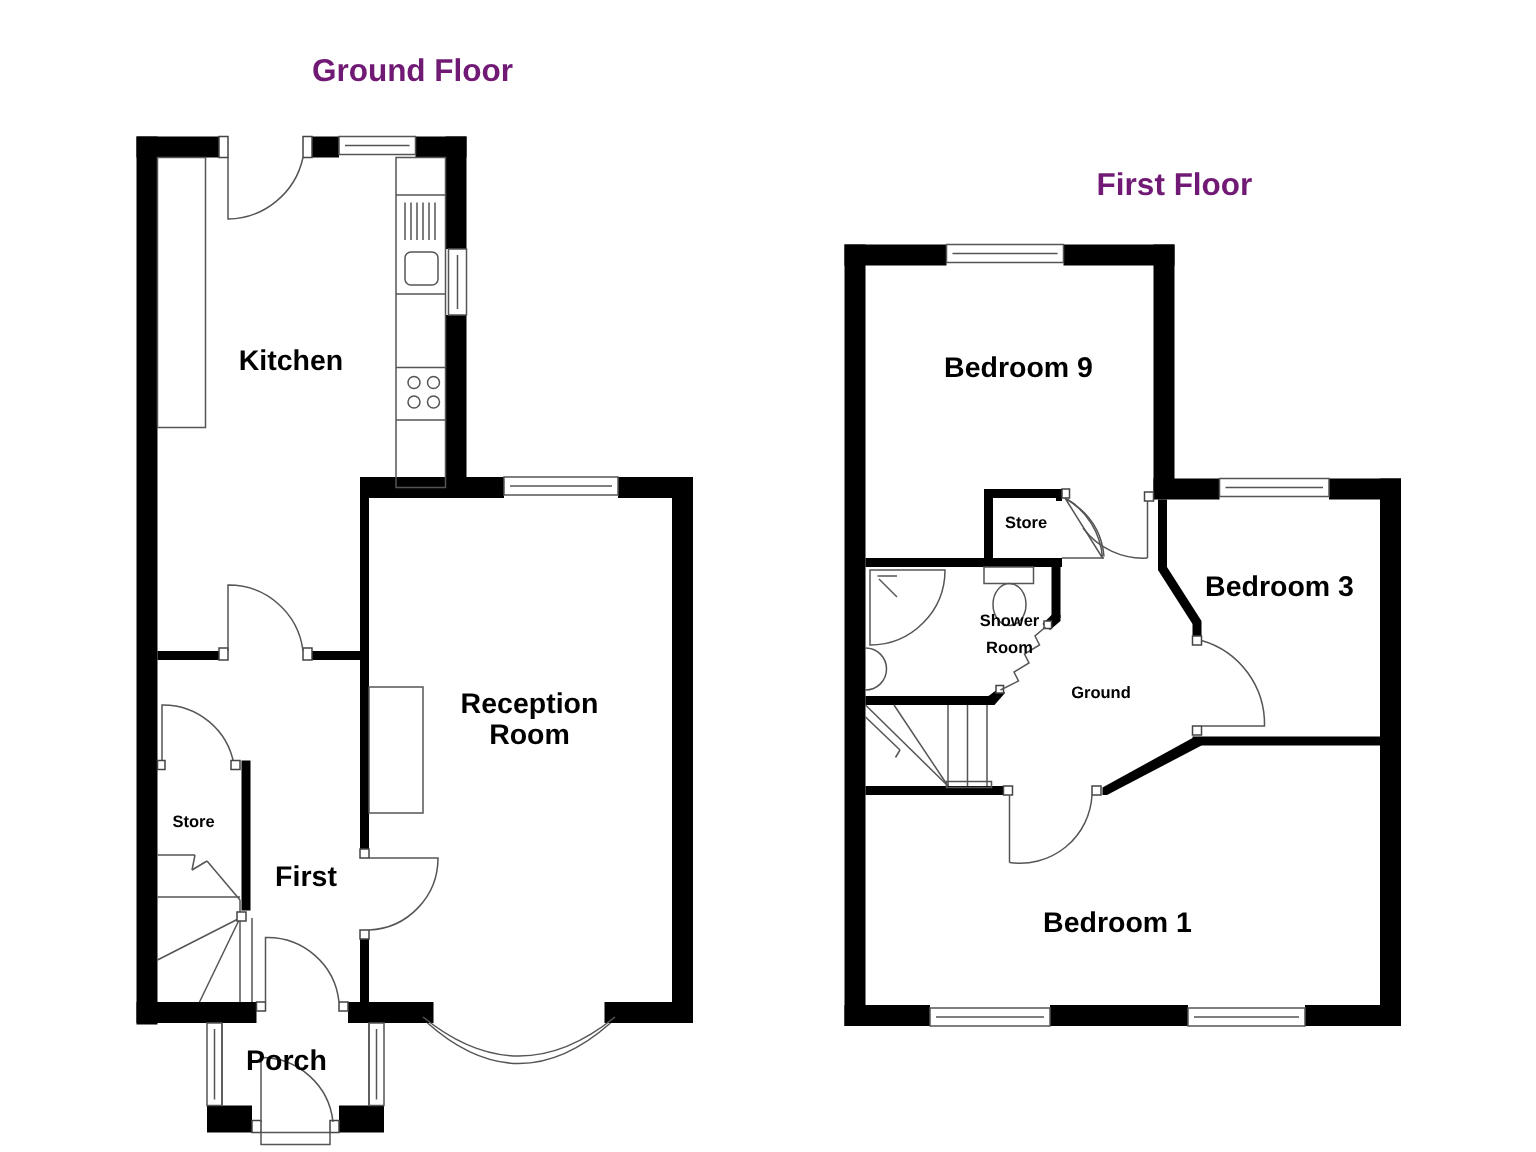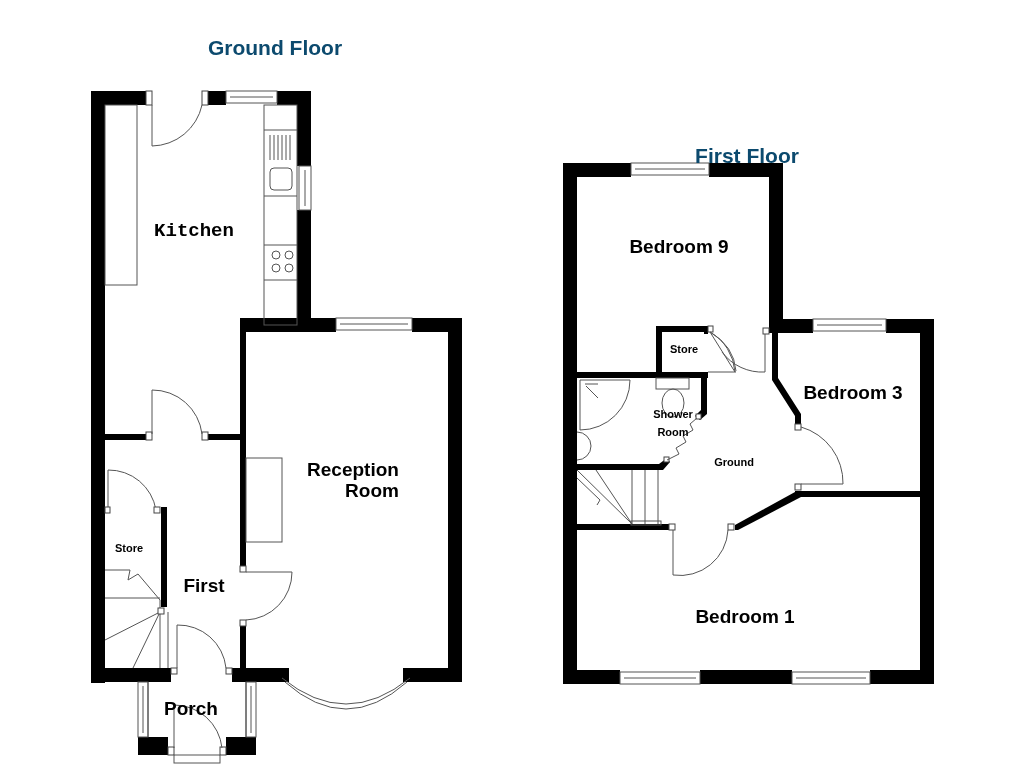--- a/index.html
+++ b/index.html
@@ -7,21 +7,21 @@
          font-family: "Liberation Sans", "DejaVu Sans", sans-serif; }
   #plan { position: absolute; left: 0; top: 0; width: 1024px; height: 768px; }
   .wall { fill: #000000; }
   .thin { fill: none; stroke: #555555; stroke-width: 1; }
   .win-frame { fill: #ffffff; stroke: #555555; stroke-width: 1; }
   .door-jamb { fill: #ffffff; stroke: #444444; stroke-width: 1; }
   .arc { fill: none; stroke: #555555; stroke-width: 1; }
   .label { position: absolute; font-weight: bold; color: #000000; font-size: 19px;
            text-align: center; line-height: 21px; white-space: nowrap; transform: translate(-50%, -50%); }
   .label.small { font-size: 11px; line-height: 18px; }
-  .title { position: absolute; font-weight: bold; color: #0c4a6e; font-size: 21px;
+  .title { position: absolute; font-weight: bold; color: #701a75; font-size: 21px;
            white-space: nowrap; transform: translate(-50%, -50%); }
 </style>
 </head>
 <body>
 
 <svg id="plan" viewBox="0 0 1024 768" xmlns="http://www.w3.org/2000/svg">
 
   <g>
 
     <rect class="wall" x="91" y="91" width="14" height="592"></rect>
@@ -224,24 +224,24 @@
       <line x1="645" y1="470" x2="645" y2="524"></line>
       <line x1="658" y1="470" x2="658" y2="524"></line>
       <line x1="577" y1="478" x2="600" y2="500"></line>
       <line x1="600" y1="500" x2="597" y2="505"></line>
     </g>
     <rect class="thin" x="631" y="521" width="30" height="4"></rect>
   </g>
 </svg>
 
 <div class="title" style="left:275px; top:48px;">Ground Floor</div>
-<div class="title" style="left:747px; top:124px;margin-top:32px;">First Floor</div>
-
-<div class="label" style="left:194px; top:231px;font-family:Liberation Mono, monospace;">Kitchen</div>
-<div class="label" style="left:353px; top:480px;text-align:right;">
+<div class="title" style="left:783px; top:124px;">First Floor</div>
+
+<div class="label" style="left:194px; top:241px;">Kitchen</div>
+<div class="label" style="left:353px; top:480px;">
   <div>Reception</div>
   <div>Room</div>
 </div>
 <div class="label small" style="left:129px; top:548px;">Store</div>
 <div class="label" style="left:204px; top:585px;">First</div>
 <div class="label" style="left:191px; top:708px;">Porch</div>
 
 <div class="label" style="left:679px; top:246px;">Bedroom 9</div>
 <div class="label small" style="left:684px; top:349px;">Store</div>
 <div class="label" style="left:853px; top:392px;">Bedroom 3</div>

